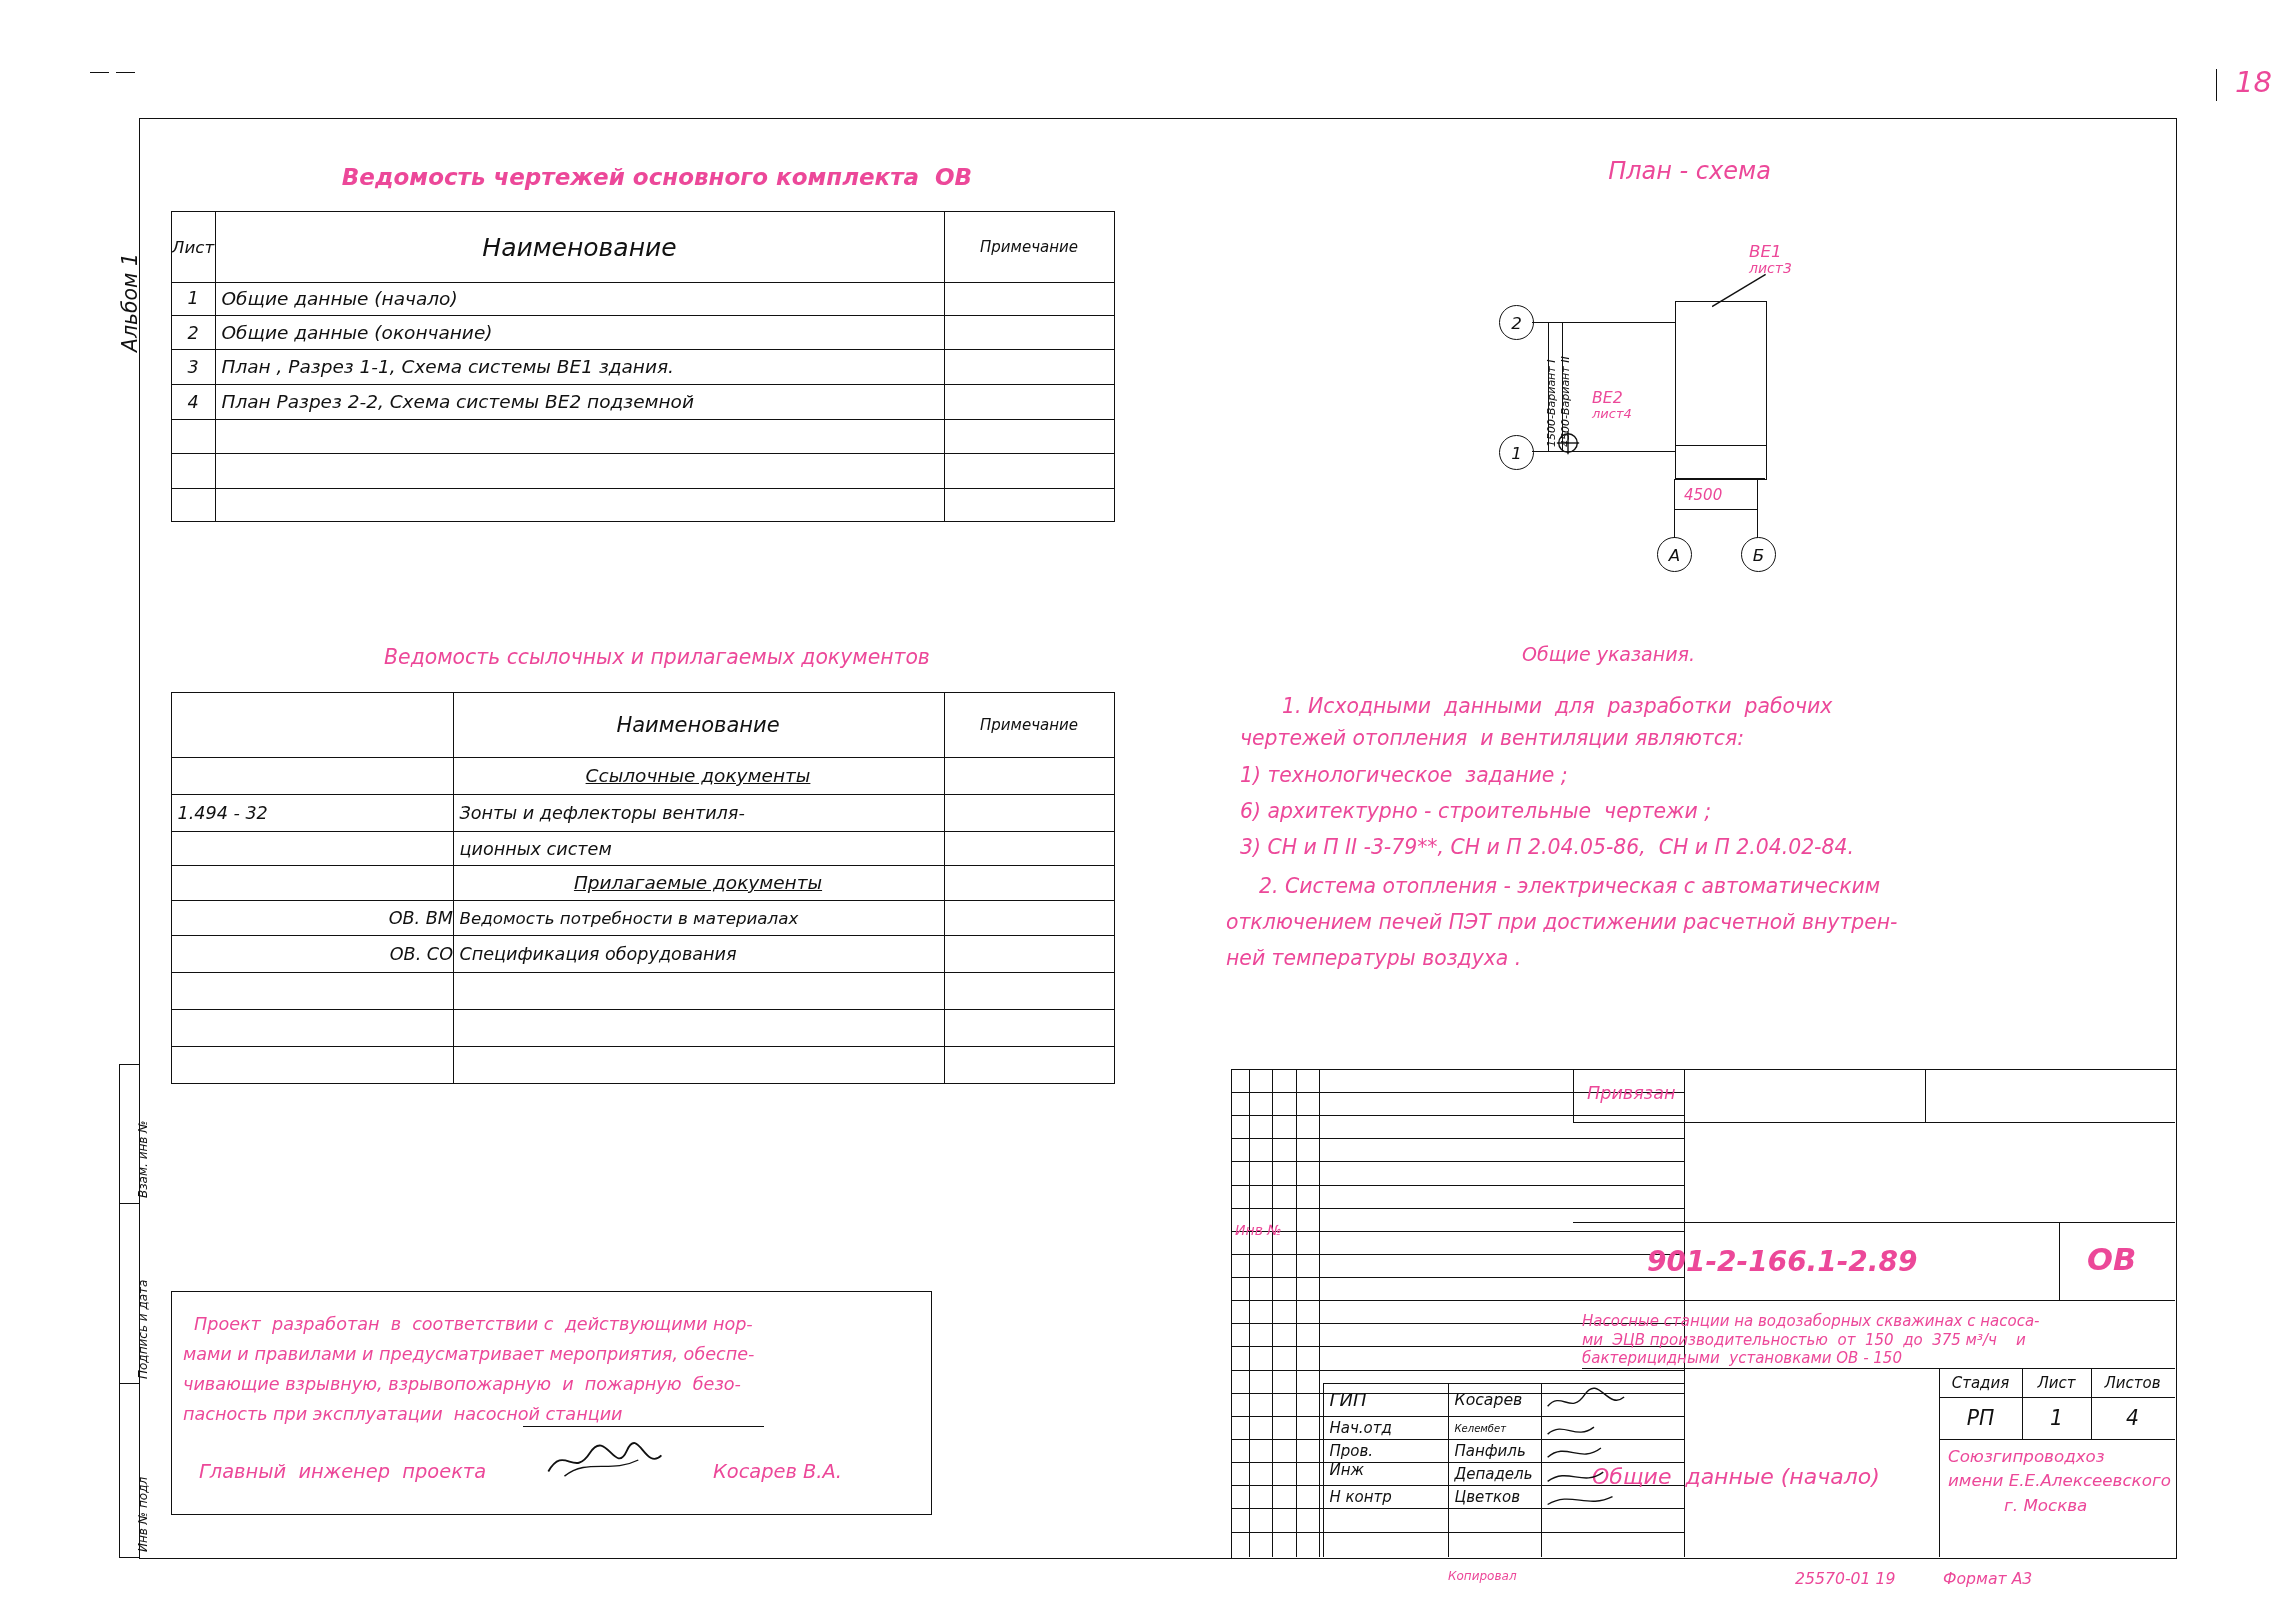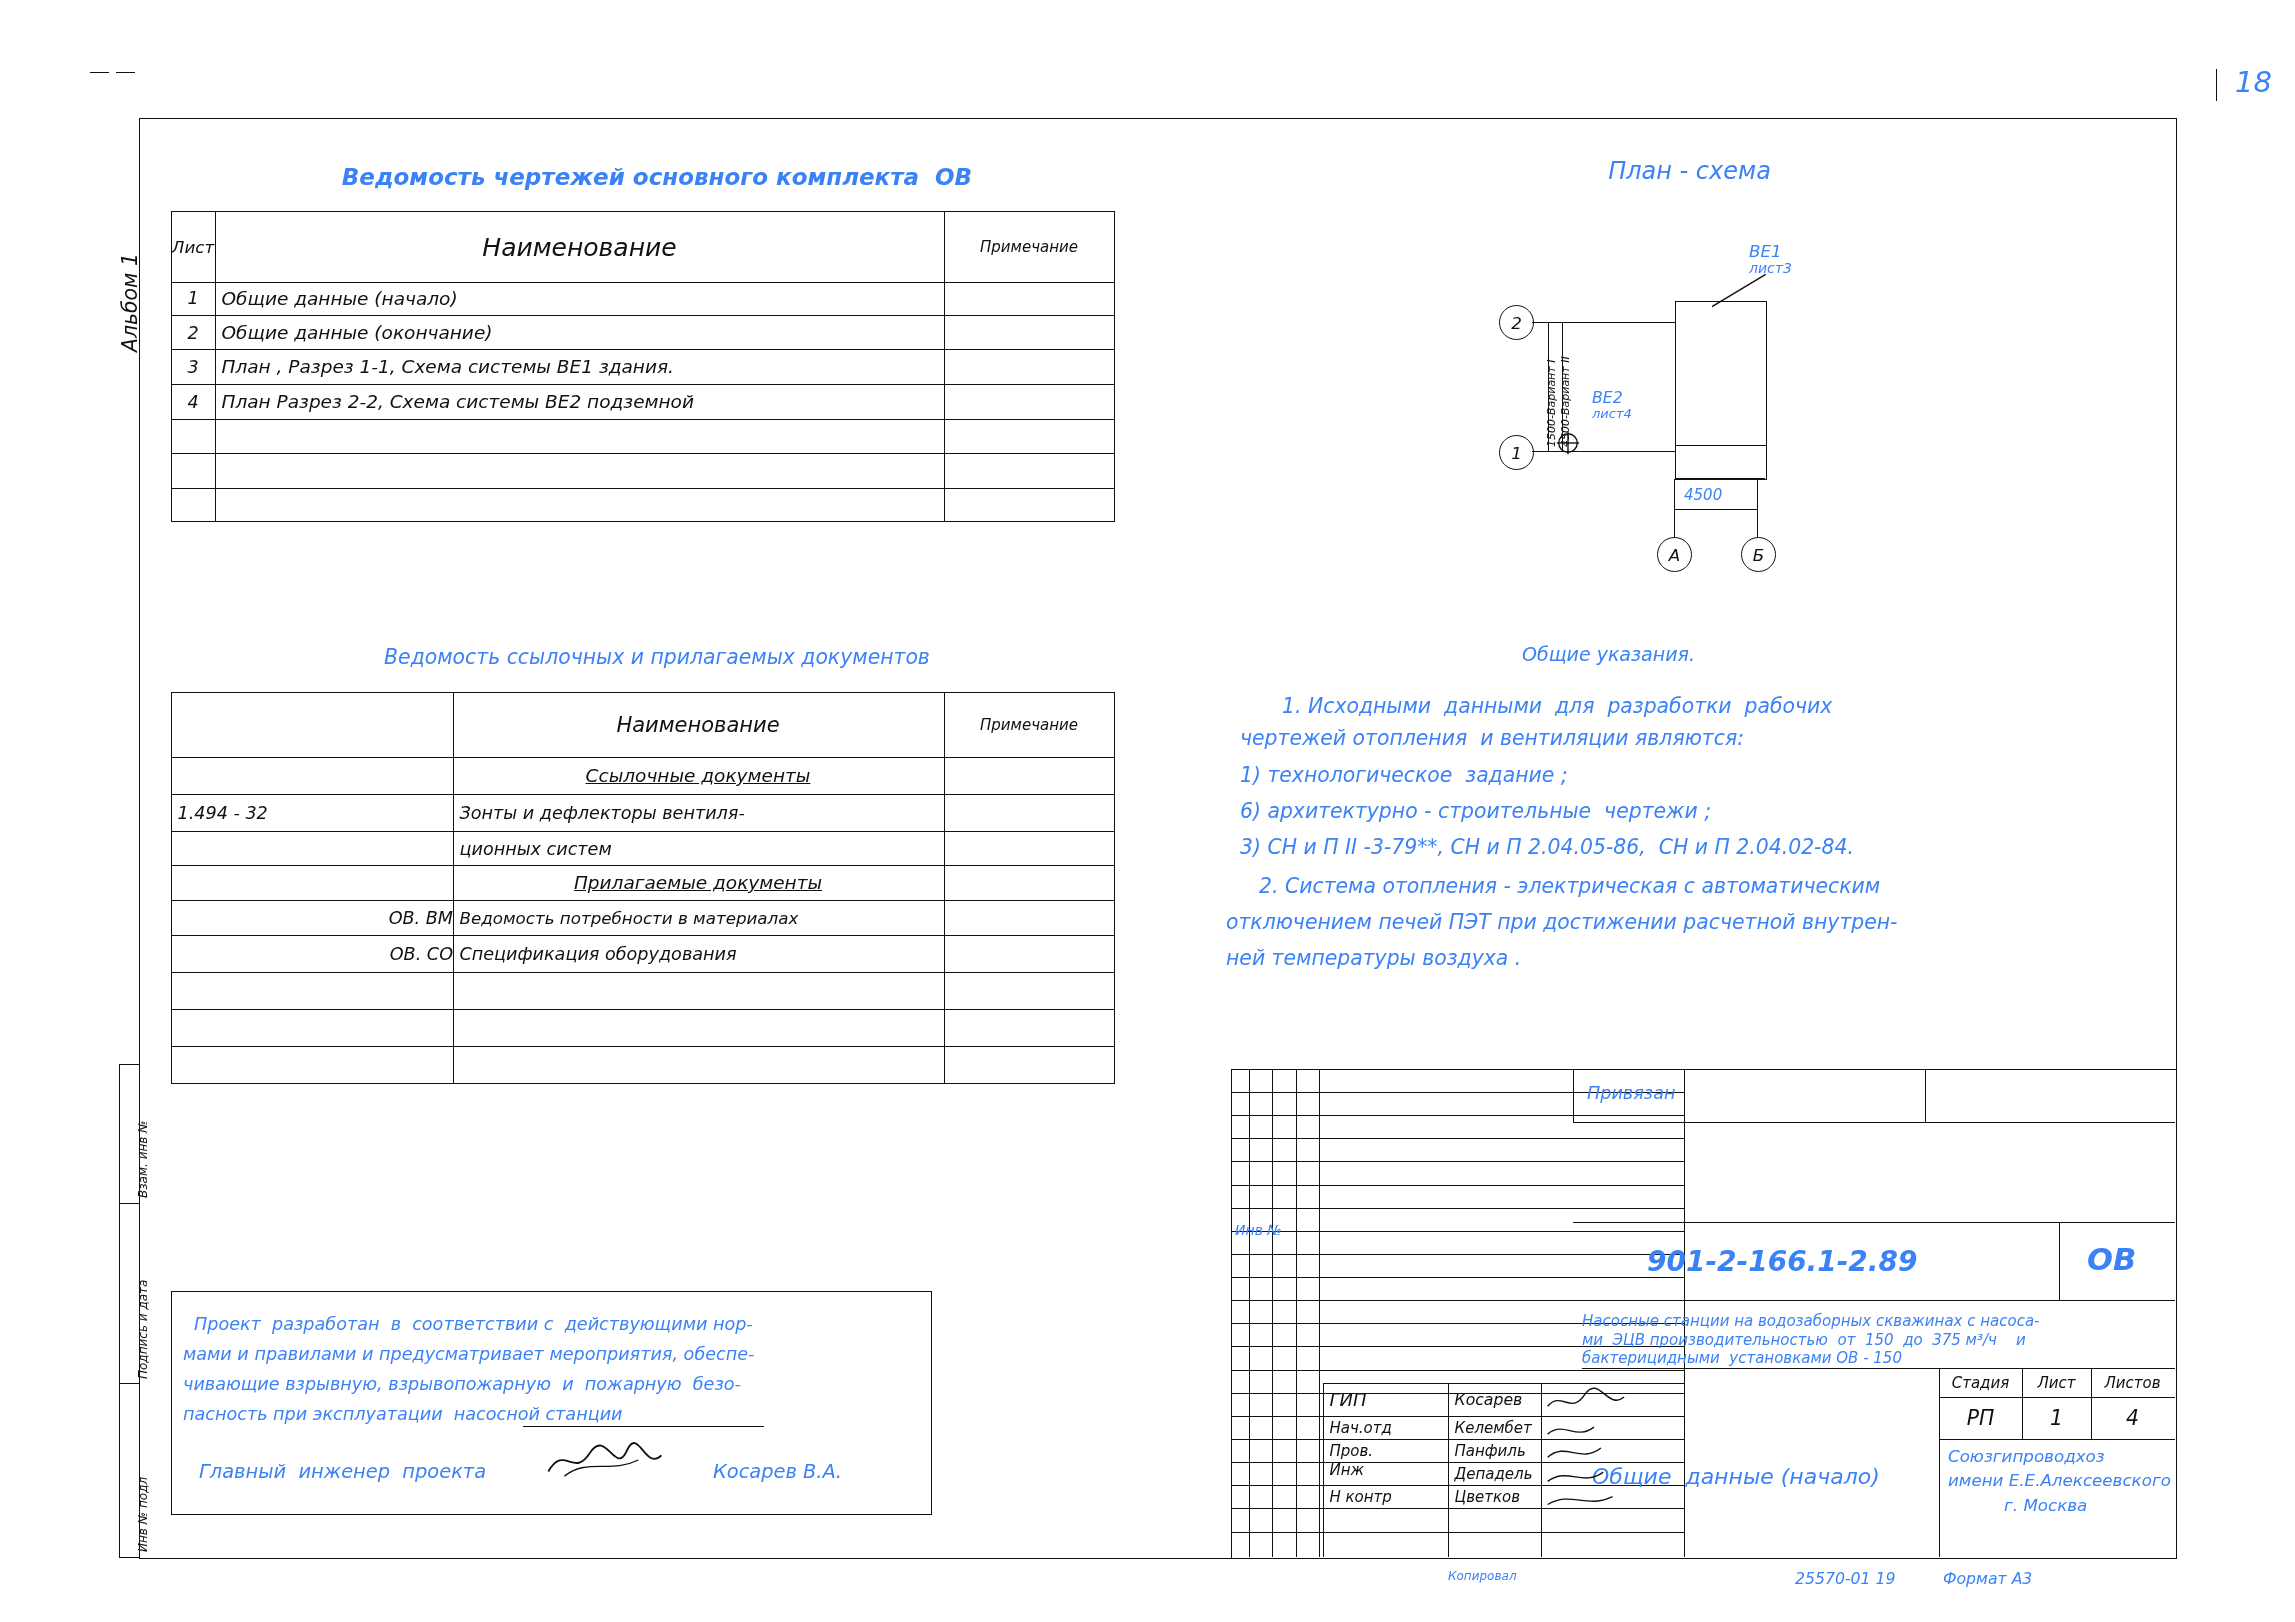--- a/index.html
+++ b/index.html
@@ -9,21 +9,21 @@
     width:2295px;
     height:1623px;
     background:#ffffff;
     overflow:hidden;
   }
   
   .hand{font-family:"DejaVu Sans", sans-serif; font-style:italic;}
   .ln{position:absolute;background:#111;}
   .hl{height:1.4px;}
   .vl{width:1.4px;}
-  .txt{position:absolute;color:#3b82f6;white-space:pre;}
+  .txt{position:absolute;color:#ec4899;white-space:pre;}
   .ctr{text-align:center;}
   .cell{position:absolute;display:flex;align-items:center;color:#111;}
   .cell.c{justify-content:center;}
   .cell.l{justify-content:flex-start;padding-left:6.5px;}
   .cell.r{justify-content:flex-end;padding-right:6.5px;}
   .u{text-decoration:underline;}
   
   .frame{position:absolute;border:1.9px solid #111;}
   
   .circ{position:absolute;border:1.4px solid #111;border-radius:50%;display:flex;align-items:center;justify-content:center;color:#111;font-style:italic;}
@@ -293,21 +293,21 @@
 
   <div class="ln vl" style="left:1323px;top:1383px;height:174px;"></div>
   <div class="ln vl" style="left:1448px;top:1383px;height:174px;"></div>
   <div class="ln vl" style="left:1541px;top:1383px;height:174px;"></div>
   <div class="ln hl" style="left:1323px;top:1383px;width:361px;"></div>
 
   <div class="cell l hand" style="left:1323px;top:1383px;width:125px;height:33px;font-size:18px;">ГИП</div>
   <div class="cell l hand" style="left:1448px;top:1383px;width:93px;height:33px;font-size:15.7px;">Косарев</div>
 
   <div class="cell l hand" style="left:1323px;top:1416px;width:125px;height:24px;font-size:15px;">Нач.отд</div>
-  <div class="cell l hand" style="left:1448px;top:1416px;width:93px;height:24px;font-size:15px;">Келембет</div>
+  <div class="cell l hand" style="left:1448px;top:1416px;width:93px;height:24px;font-size:10px;">Келембет</div>
 
   <div class="cell l hand" style="left:1323px;top:1439px;width:125px;height:24px;font-size:15px;">Пров.</div>
   <div class="cell l hand" style="left:1448px;top:1439px;width:93px;height:24px;font-size:15px;">Панфиль</div>
 
   <div class="cell l hand" style="left:1323px;top:1462px;width:125px;height:16px;font-size:15px;">Инж</div>
   <div class="cell l hand" style="left:1448px;top:1462px;width:93px;height:24px;font-size:15px;">Депадель</div>
 
   <div class="cell l hand" style="left:1323px;top:1485px;width:125px;height:24px;font-size:15px;">Н контр</div>
   <div class="cell l hand" style="left:1448px;top:1485px;width:93px;height:24px;font-size:15px;">Цветков</div>
 

